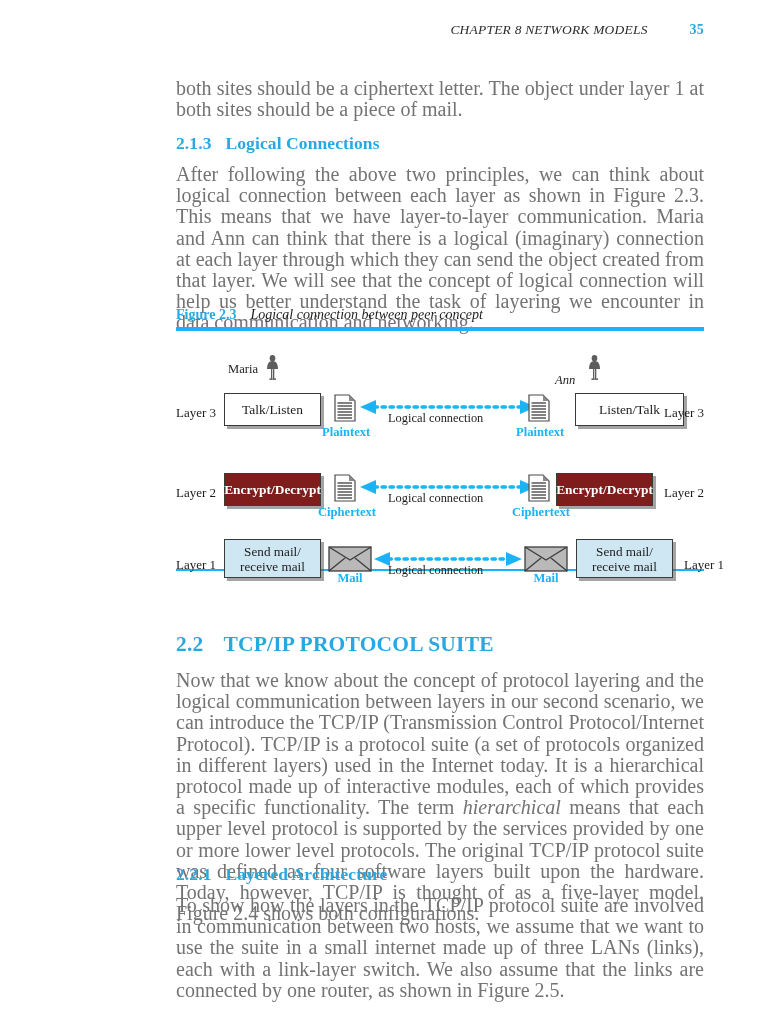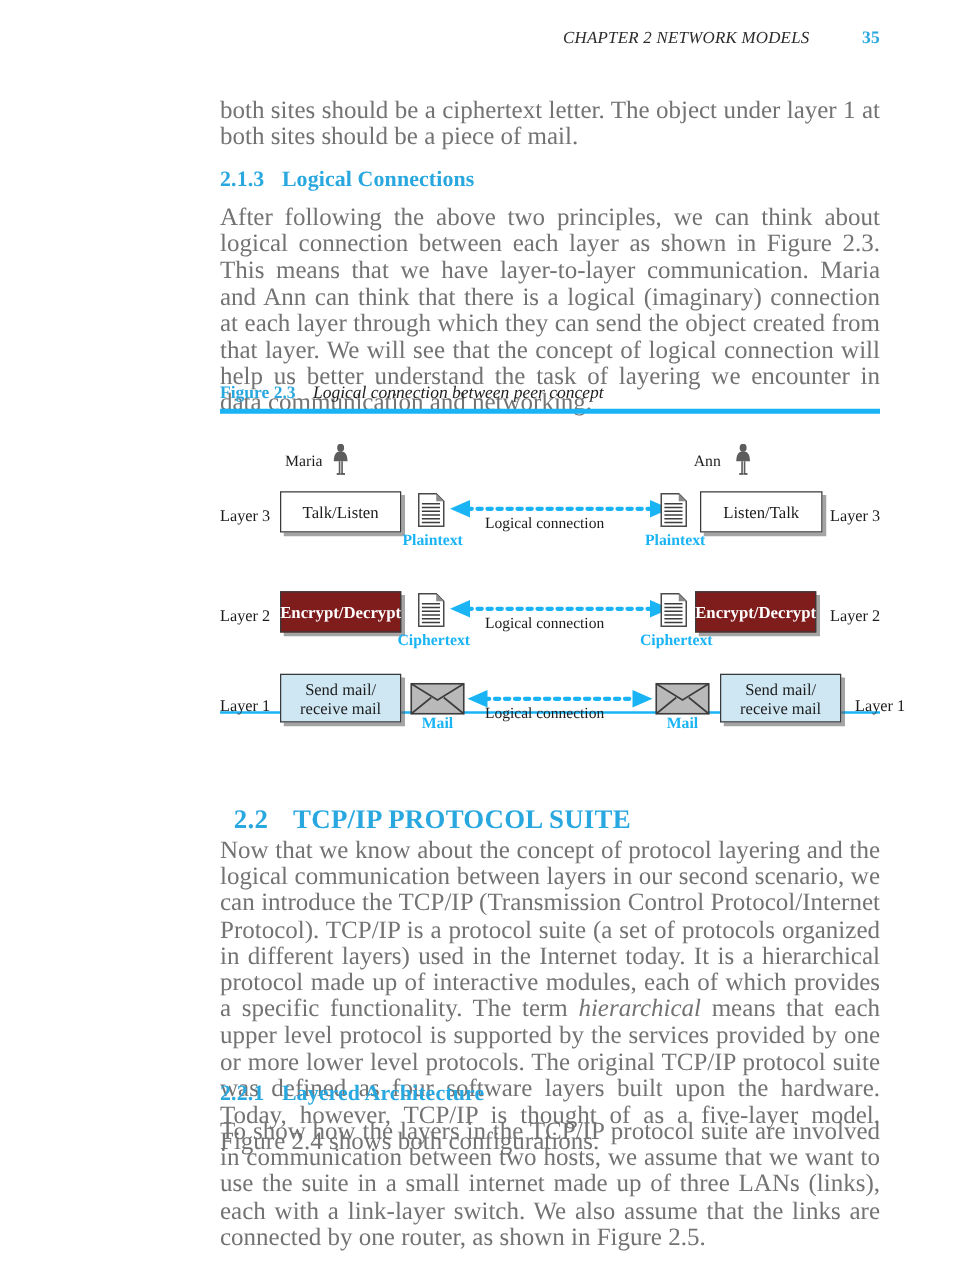--- a/index.html
+++ b/index.html
@@ -55,21 +55,21 @@
   }
   h2.sec {
     margin: 0;
     font-size: 17.5px;
     font-weight: bold;
     color: #29a8e0;
     letter-spacing: 0.1px;
   }
   h2.sec .num { margin-right: 14px; }
   h1.bigsec {
-    margin: 11px;
+    margin: 0;
     font-size: 21.5px;
     font-weight: bold;
     color: #29a8e0;
     letter-spacing: 0.2px;
   }
   h1.bigsec .num { margin-right: 20px; }
   .ital { font-style: italic; }
 
   
   .fig-wrap { position: absolute; left: 176px; width: 528px; }
@@ -156,21 +156,21 @@
     color: #1c1c1c;
     white-space: nowrap;
   }
 
   .arrowline { position: absolute; height: 16px; }
 </style>
 </head>
 <body>
 
 <div class="running-head">
-  <span class="chap">CHAPTER 2    NETWORK MODELS</span>
+  <span class="chap">CHAPTER 8    NETWORK MODELS</span>
   <span class="pageno">35</span>
 </div>
 
 <div class="col" style="top:78px;">
   <p class="body">both sites should be a ciphertext letter. The object under layer 1 at both sites should be a piece of mail.</p>
 </div>
 
 <div class="col" style="top:133px;">
   <h2 class="sec">
     <span class="num">2.1.3</span><span>Logical Connections</span>
@@ -192,21 +192,21 @@
     <div class="person-name" style="left:52px; top:31px;">Maria</div>
     <svg class="person" style="left:90px; top:24px;" viewBox="0 0 13 26">
       <ellipse cx="6.5" cy="3.2" rx="2.8" ry="3.2" fill="#5d5d5d"></ellipse>
       <path d="M6.5 6 C2.5 6 1.2 9 1.0 14 L12 14 C11.8 9 10.5 6 6.5 6 Z" fill="#5d5d5d"></path>
       <rect x="5" y="14" width="1.3" height="10" fill="#5d5d5d"></rect>
       <rect x="7" y="14" width="1.3" height="10" fill="#5d5d5d"></rect>
       <rect x="3.4" y="23.4" width="3.2" height="1.5" fill="#5d5d5d"></rect>
       <rect x="6.8" y="23.4" width="3.2" height="1.5" fill="#5d5d5d"></rect>
     </svg>
 
-    <div class="person-name" style="left:379px; top:31px;">Ann</div>
+    <div class="person-name" style="left:379px; top:42px;font-style:italic;">Ann</div>
     <svg class="person" style="left:412px; top:24px;" viewBox="0 0 13 26">
       <ellipse cx="6.5" cy="3.2" rx="2.8" ry="3.2" fill="#5d5d5d"></ellipse>
       <path d="M6.5 6 C2.5 6 1.2 9 1.0 14 L12 14 C11.8 9 10.5 6 6.5 6 Z" fill="#5d5d5d"></path>
       <rect x="5" y="14" width="1.3" height="10" fill="#5d5d5d"></rect>
       <rect x="7" y="14" width="1.3" height="10" fill="#5d5d5d"></rect>
       <rect x="3.4" y="23.4" width="3.2" height="1.5" fill="#5d5d5d"></rect>
       <rect x="6.8" y="23.4" width="3.2" height="1.5" fill="#5d5d5d"></rect>
     </svg>
 
     <div class="layer-row" style="top:58px;">
@@ -245,21 +245,21 @@
           <line x1="3.5" y1="9" x2="18" y2="9"></line>
           <line x1="3.5" y1="12" x2="18" y2="12"></line>
           <line x1="3.5" y1="15" x2="18" y2="15"></line>
           <line x1="3.5" y1="18" x2="18" y2="18"></line>
           <line x1="3.5" y1="21" x2="18" y2="21"></line>
           <line x1="3.5" y1="24" x2="18" y2="24"></line>
         </g>
       </svg>
       <div class="obj-label" style="left:340px; top:36px; width:46px;">Plaintext</div>
 
-      <div class="lbox white" style="left:384px; top:4px; width:98px; height:33px;">
+      <div class="lbox white" style="left:399px; top:4px; width:109px; height:33px;">
         <span>Listen/Talk</span>
       </div>
 
       <div class="side-label" style="left:488px; top:16px;">Layer 3</div>
     </div>
 
     <div class="layer-row" style="top:138px;">
 
       <div class="side-label" style="left:0px; top:16px;">Layer 2</div>
 

